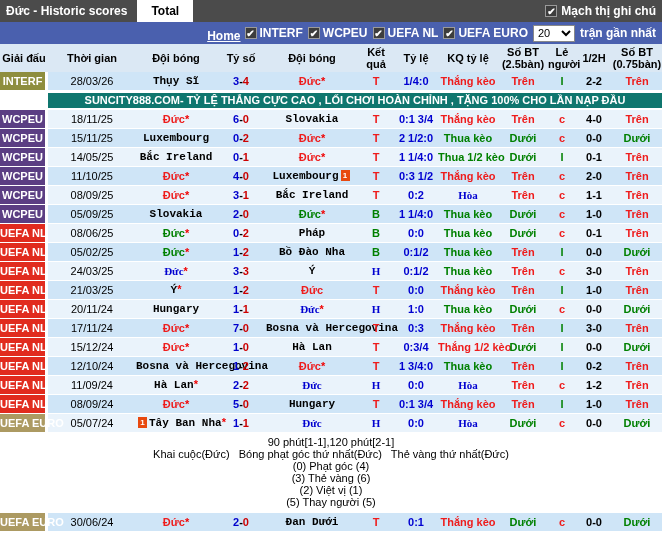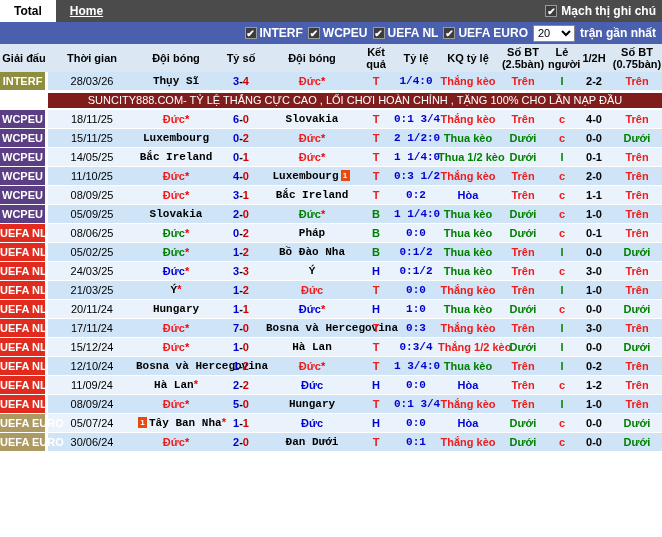--- a/index.html
+++ b/index.html
@@ -5,21 +5,21 @@
   * { box-sizing: border-box; margin: 0; padding: 0; }
   html,body { width: 662px; height: 537px; overflow: hidden; background:#fff;
     font-family: "Liberation Sans", sans-serif; }
 
   
   .topbar { height:22px; background:#4b4b4b; display:flex; align-items:stretch;
     color:#fff; font-size:12px; font-weight:bold; }
   .topbar .title { padding:4px 10px 0 6px; }
   .tab { padding:4px 14px 0; cursor:pointer; }
   .tab.active { background:#fff; color:#000; }
-  .tab.link { text-decoration:underline; }
+  .tab.link { text-decoration:underline;margin-top:25px; }
   .topbar-right { margin-left:auto; display:flex; align-items:center; gap:4px; padding-right:6px; }
 
   .cb { display:inline-block; width:12px; height:12px; background:#3d3d3d;
     border:1px solid #9a9a9a; color:#fff; font-size:10px; line-height:11px;
     text-align:center; cursor:pointer; }
 
   
   .filterbar { height:22px; background:#4a60ae; display:flex; align-items:center;
     justify-content:flex-end; gap:5px; padding:0 6px; color:#fff; font-size:12px; font-weight:bold; }
   .filter-item { display:flex; align-items:center; gap:3px; }
@@ -34,45 +34,46 @@
   tr.stripe-a td { background:#cfe5f7; }
   tr.stripe-b td { background:#eaf3fb; }
   td.league { color:#fff; font-weight:bold; font-size:11px; line-height:11px;
     border-right:3px solid #fff; border-bottom:2px solid #fff; white-space:normal; }
   td.team { font-weight:bold; }
   td.wrapok { white-space:normal; }
   td.half { font-weight:bold; color:#000; }
 
   .t-red   { color:#ee1c1c; }
   .t-green { color:#008000; }
-  .t-blue  { color:#0000d0; }
+  .t-blue  { color:#0000d0;font-family:Liberation Serif, serif; }
   .t-black { color:#000;font-family:Liberation Mono, monospace; }
-  .odds    { color:#0000d0; font-weight:bold;font-family:Liberation Mono, monospace; }
+  .odds    { color:#0000d0; font-weight:bold; }
   .res     { font-weight:bold; }
   .star    { color:#f00000; }
   .s-home  { color:#0000cc; font-weight:bold; }
   .s-dash  { color:#000;    font-weight:bold; }
   .s-away  { color:#cc0000; font-weight:bold; }
   .rc { display:inline-block; width:9px; height:11px; background:#e8490f; color:#fff;
     font-size:8px; line-height:11px; font-weight:bold; vertical-align:1px; margin:0 2px; }
 
   
   td.ad-cell { background:#fff; text-align:left; }
-  .ad-banner { display:block; background:#7f1d1d; color:#fff; font-weight:normal;
+  .ad-banner { display:block; background:#0f766e; color:#fff; font-weight:bold;
     font-size:11px; height:15px; line-height:15px; padding:0 4px; white-space:nowrap;
     overflow:hidden; cursor:pointer; }
 
   
   td.note-cell { background:#fff; white-space:normal; padding:3px 0 4px; }
   .note-line { font-size:11px; line-height:12px; color:#000; text-align:center; white-space:pre-wrap; }
 </style>
 </head>
 <body>
 
 <div class="topbar">
+  <span class="title">Đức - Historic scores</span>
   <span class="tab active">Total</span>
   <span class="tab link">Home</span>
   <span class="topbar-right">
     <span class="cb">✔</span>
     <span>Mạch thị ghi chú</span>
   </span>
 </div>
 
 <div class="filterbar">
   <span class="filter-item">
@@ -378,20 +379,30 @@
         <td><span class="s-home">1</span><span class="s-dash">-</span><span class="s-away">1</span></td>
         <td class="team"><span class="t-blue">Đức</span></td>
         <td><span class="res t-blue">H</span></td>
         <td class="odds">0:0</td>
         <td class="wrapok res t-blue">Hòa</td>
         <td class="res t-green">Dưới</td>
         <td class="res t-red">c</td>
         <td class="half">0-0</td>
         <td class="res t-green">Dưới</td>
       </tr>
+      <tr>
+        <td class="note-cell" colspan="12">
+          <div class="note-line">90 phút[1-1],120 phút[2-1]</div>
+          <div class="note-line">Khai cuộc(Đức)   Bóng phạt góc thứ nhất(Đức)   Thẻ vàng thứ nhất(Đức)</div>
+          <div class="note-line">(0) Phạt góc (4)</div>
+          <div class="note-line">(3) Thẻ vàng (6)</div>
+          <div class="note-line">(2) Việt vị (1)</div>
+          <div class="note-line">(5) Thay người (5)</div>
+        </td>
+      </tr>
       <tr class="stripe-a">
         <td class="league" style="background: rgb(172, 154, 98);">UEFA EURO</td>
         <td>30/06/24</td>
         <td class="team"><span class="t-red">Đức</span><span class="star">*</span></td>
         <td><span class="s-home">2</span><span class="s-dash">-</span><span class="s-away">0</span></td>
         <td class="team"><span class="t-black">Đan Dưới</span></td>
         <td><span class="res t-red">T</span></td>
         <td class="odds">0:1</td>
         <td class="wrapok res t-red">Thắng kèo</td>
         <td class="res t-green">Dưới</td>

